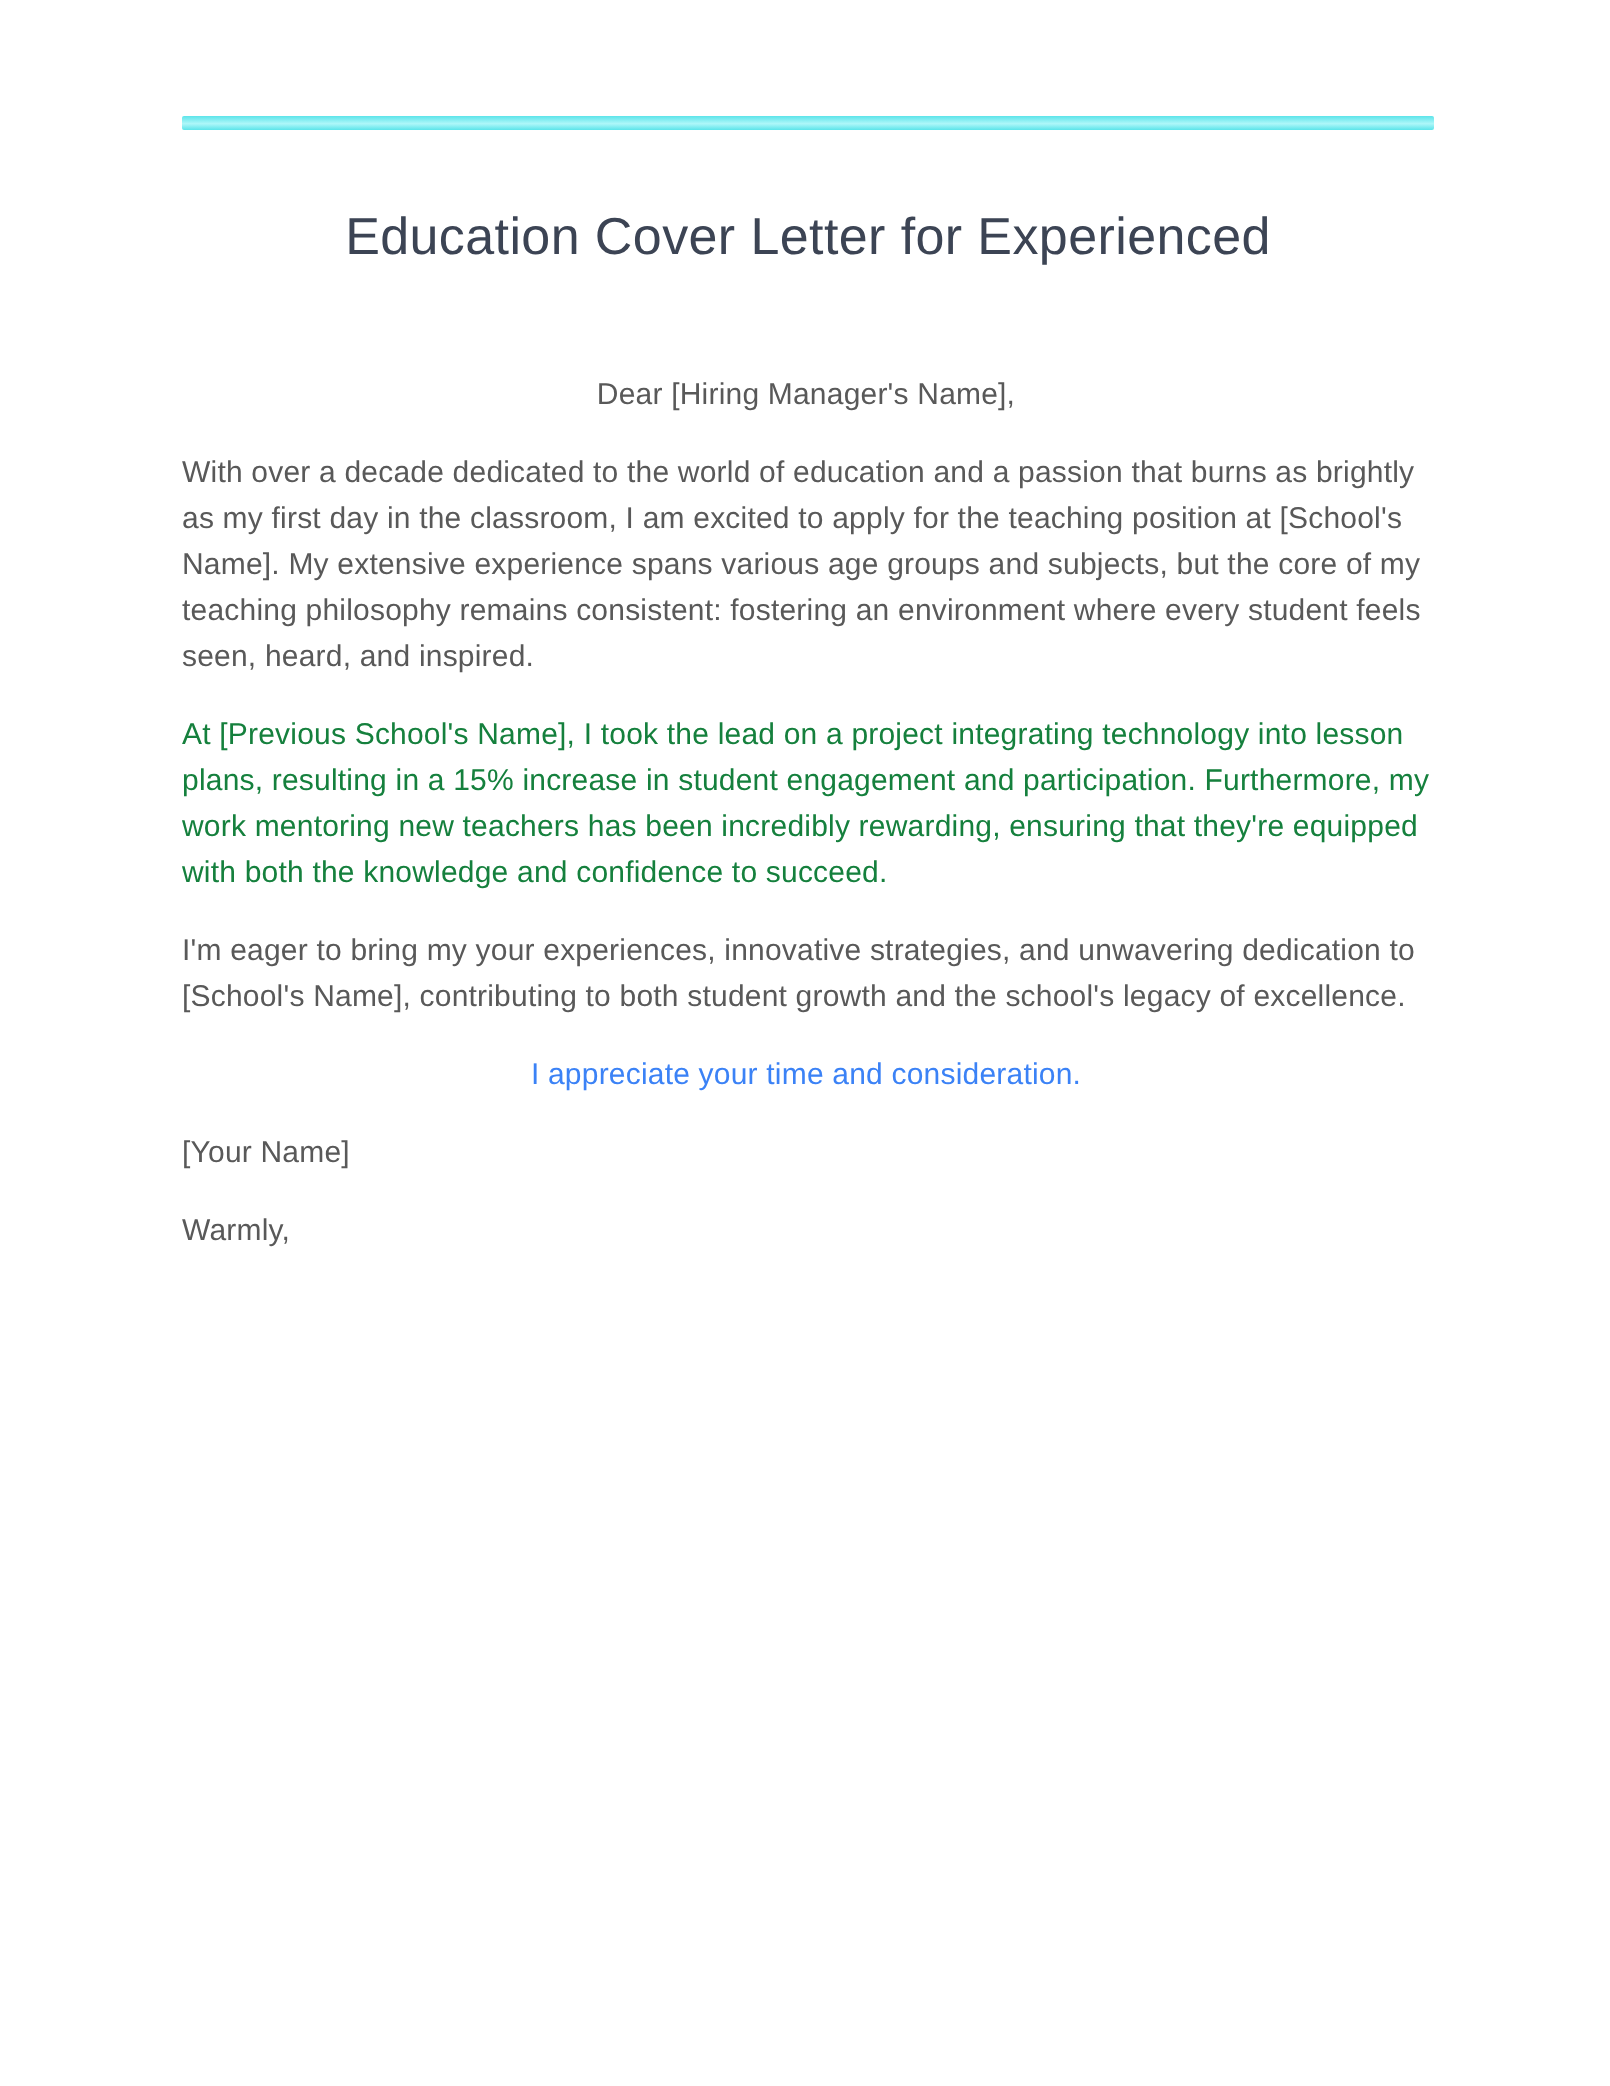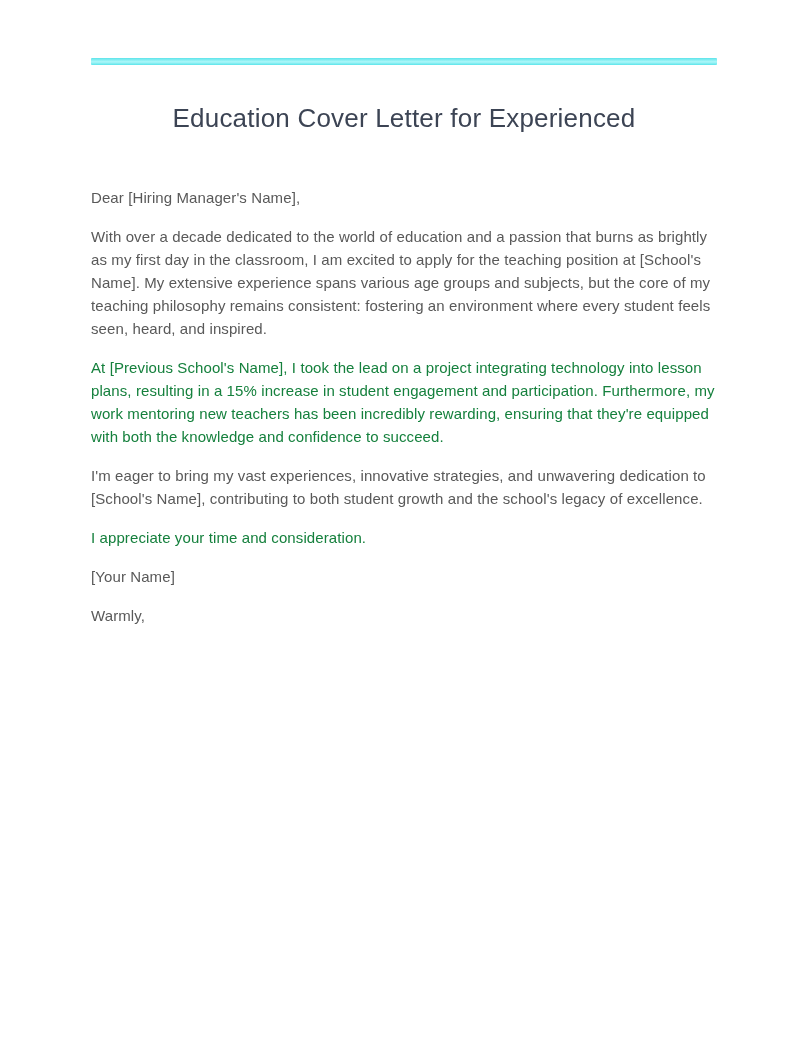--- a/index.html
+++ b/index.html
@@ -49,28 +49,28 @@
 </head>
 <body>
 
 <div class="page">
 
   <div class="accent-bar" style="background: linear-gradient(rgb(92, 228, 234) 0%, rgb(174, 247, 249) 55%, rgb(92, 228, 234) 100%);"></div>
 
   <h1 class="doc-title" style="color: rgb(60, 68, 84);">Education Cover Letter for Experienced</h1>
 
   <div class="letter-body">
-    <p style="color: rgb(89, 89, 89);">Dear [Hiring Manager's Name],</p>
+    <p style="color: rgb(89, 89, 89); text-align: center;">Dear [Hiring Manager's Name],</p>
 
     <p style="color: rgb(89, 89, 89);">With over a decade dedicated to the world of education and a passion that burns as brightly as my first day in the classroom, I am excited to apply for the teaching position at [School's Name]. My extensive experience spans various age groups and subjects, but the core of my teaching philosophy remains consistent: fostering an environment where every student feels seen, heard, and inspired.</p>
 
     <p style="color: #15803d;">At [Previous School's Name], I took the lead on a project integrating technology into lesson plans, resulting in a 15% increase in student engagement and participation. Furthermore, my work mentoring new teachers has been incredibly rewarding, ensuring that they're equipped with both the knowledge and confidence to succeed.</p>
 
-    <p style="color: rgb(89, 89, 89);">I'm eager to bring my vast experiences, innovative strategies, and unwavering dedication to [School's Name], contributing to both student growth and the school's legacy of excellence.</p>
+    <p style="color: rgb(89, 89, 89);">I'm eager to bring my your experiences, innovative strategies, and unwavering dedication to [School's Name], contributing to both student growth and the school's legacy of excellence.</p>
 
-    <p style="color: #15803d;">I appreciate your time and consideration.</p>
+    <p style="color: #3b82f6; text-align: center;">I appreciate your time and consideration.</p>
 
     <p style="color: rgb(89, 89, 89);">[Your Name]</p>
 
     <p style="color: rgb(89, 89, 89);">Warmly,</p>
   </div>
 
 </div>
 
 </body></html>

